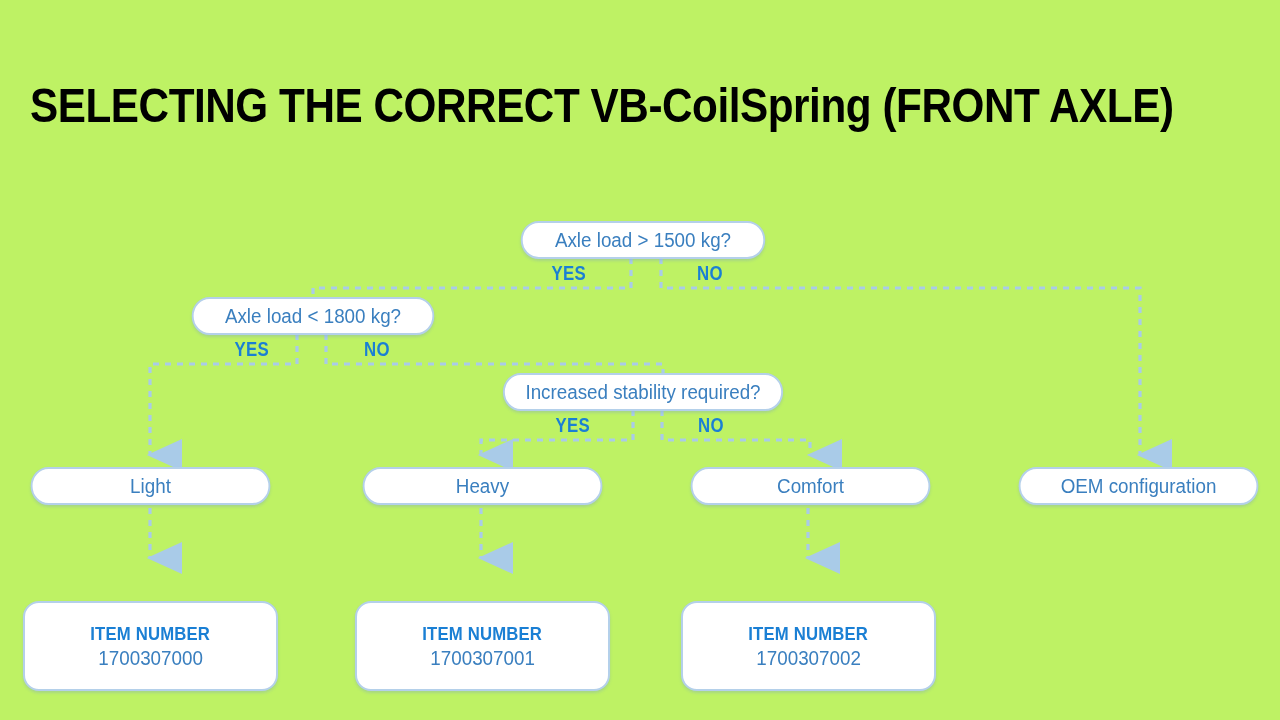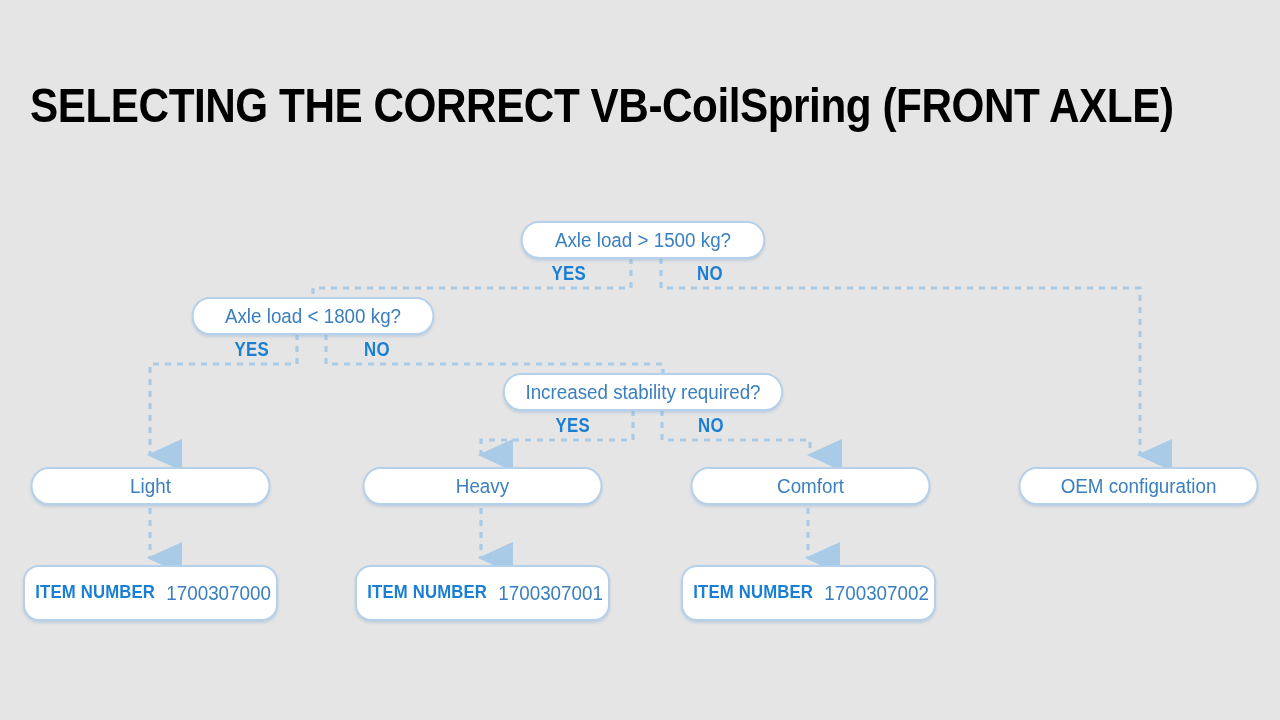--- a/index.html
+++ b/index.html
@@ -7,21 +7,21 @@
     padding: 0;
     background: #ffffff;
   }
   body {
     font-family: "Liberation Sans", sans-serif;
   }
   #page {
     position: relative;
     width: 1280px;
     height: 720px;
-    background: #e5e5e5;
+    background: #bef264;
     overflow: hidden;
   }
 
   
   #title {
     position: absolute;
     left: 30px;
     top: 78px;
     font-family: "Liberation Sans", sans-serif;
     font-weight: 700;
@@ -63,24 +63,25 @@
   .node-result   { height: 38px; }
 
   .node-item {
     position: absolute;
     box-sizing: border-box;
     border: 2px solid #b4d0ea;
     border-radius: 16px;
     background: #ffffff;
     box-shadow: 0 2px 3px rgba(120,160,200,0.33);
     display: flex;
-    flex-direction: row;
+    flex-direction: column;
     align-items: center;
     justify-content: center;
-    height: 56px;
+    height: 90px;
+    margin-top: 36px;
   }
   .item-head {
     color: #1a7fd4;
     font-weight: 700;
     font-size: 19px;
     letter-spacing: 0.2px;
     transform: scaleX(0.88);
     margin-bottom: 2px;
   }
   .item-number {

